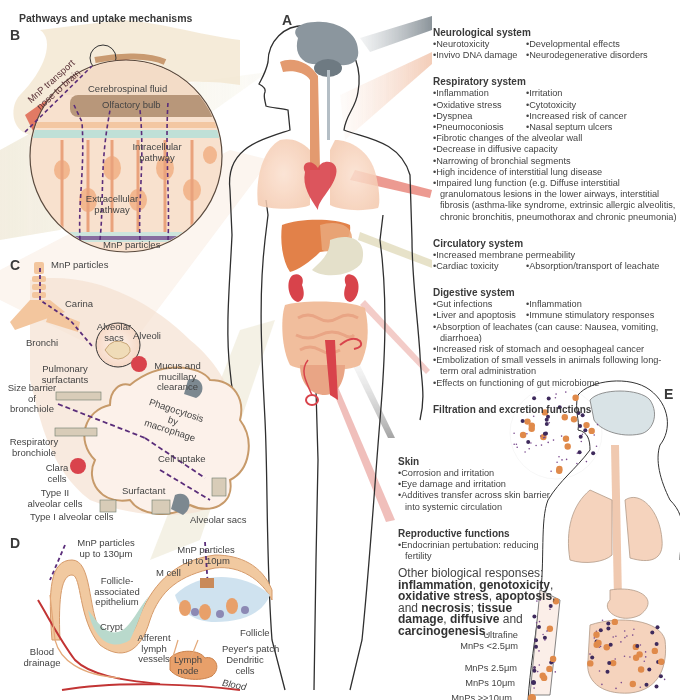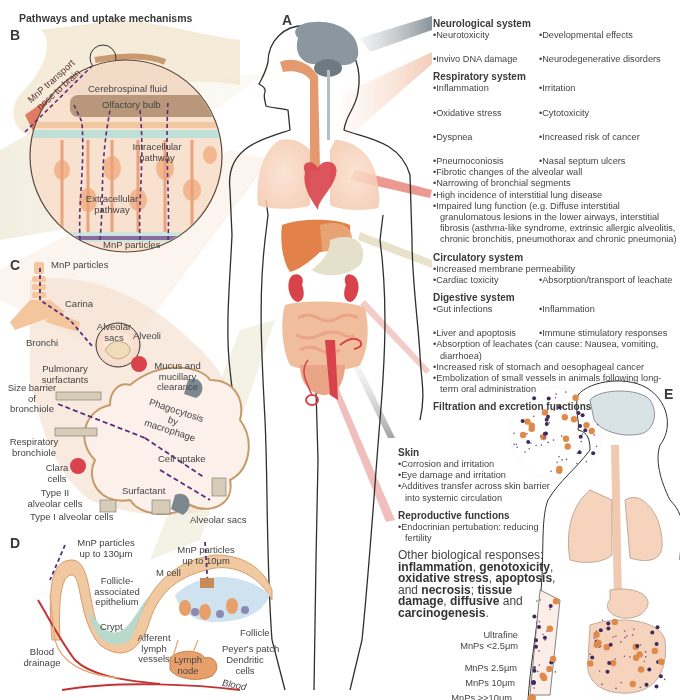--- a/index.html
+++ b/index.html
@@ -3,22 +3,22 @@
 <meta charset="utf-8">
 <style>
   html,body{margin:0;padding:0;background:#ffffff;}
   body{width:680px;height:700px;position:relative;overflow:hidden;font-family:"Liberation Sans",sans-serif;color:#333;}
   .panel-letter{position:absolute;font-weight:bold;font-size:14px;color:#3a3a3a;}
   .title{position:absolute;left:10px;top:12px;font-weight:bold;font-size:10.5px;color:#3a3a3a;padding-left:9px;}
   .lbl{position:absolute;font-size:9.5px;color:#444;line-height:10.5px;text-align:center;white-space:nowrap;}
   .lbl.left{text-align:left;}
   svg{position:absolute;left:0;top:0;}
   .effects{position:absolute;left:433px;top:12px;width:245px;font-size:9.2px;line-height:11.2px;color:#444;}
-  .sys-h{font-weight:bold;font-size:10px;color:#3a3a3a;margin-top:6px;line-height:12px;}
-  .grid2{display:grid;grid-template-columns:93px 1fr;gap:13px;}
+  .sys-h{font-weight:bold;font-size:10px;color:#3a3a3a;margin-top:15px;line-height:12px;}
+  .grid2{display:grid;grid-template-columns:93px 1fr;}
   .b::before{content:"\2022 ";}
   .wrap{padding-left:7px;text-indent:-7px;}
   .skin{position:absolute;left:398px;top:441px;width:160px;font-size:9.2px;line-height:11.2px;color:#444;}
   .other{margin-top:6px;font-size:12px;line-height:11.5px;color:#444;}
   .other b{color:#333;}
   .legend{position:absolute;left:440px;top:630px;width:96px;font-size:9.3px;color:#444;}
   .legend .row{display:flex;justify-content:flex-end;align-items:center;gap:16px;height:15px;}
   .dot{display:inline-block;border-radius:50%;}
 </style>
 </head>
@@ -443,20 +443,21 @@
     <div class="b">Inflammation</div>
     <div class="b">Irritation</div>
     <div class="b">Oxidative stress</div>
     <div class="b">Cytotoxicity</div>
     <div class="b">Dyspnea</div>
     <div class="b">Increased risk of cancer</div>
     <div class="b">Pneumoconiosis</div>
     <div class="b">Nasal septum ulcers</div>
   </div>
   <div class="b wrap">Fibrotic changes of the alveolar wall</div>
+  <div class="b wrap">Decrease in diffusive capacity</div>
   <div class="b wrap">Narrowing of bronchial segments</div>
   <div class="b wrap">High incidence of interstitial lung disease</div>
   <div class="b wrap">Impaired lung function (e.g. Diffuse interstitial granulomatous lesions in the lower airways, interstitial fibrosis (asthma-like syndrome, extrinsic allergic alveolitis, chronic bronchitis, pneumothorax and chronic pneumonia)</div>
 
   <div class="sys-h">Circulatory system</div>
   <div class="b wrap">Increased membrane permeability</div>
   <div class="grid2">
     <div class="b">Cardiac toxicity</div>
     <div class="b">Absorption/transport of leachate</div>
   </div>
@@ -464,20 +465,21 @@
   <div class="sys-h">Digestive system</div>
   <div class="grid2">
     <div class="b">Gut infections</div>
     <div class="b">Inflammation</div>
     <div class="b">Liver and apoptosis</div>
     <div class="b">Immune stimulatory responses</div>
   </div>
   <div class="b wrap">Absorption of leachates (can cause: Nausea, vomiting, diarrhoea)</div>
   <div class="b wrap">Increased risk of stomach and oesophageal cancer</div>
   <div class="b wrap">Embolization of small vessels in animals following long-term oral administration</div>
+  <div class="b wrap">Effects on functioning of gut microbiome</div>
 
   <div class="sys-h">Filtration and excretion functions</div>
 </div>
 
 <div class="skin">
   <div class="sys-h">Skin</div>
   <div class="b wrap">Corrosion and irritation</div>
   <div class="b wrap">Eye damage and irritation</div>
   <div class="b wrap">Additives transfer across skin barrier into systemic circulation</div>
   <div class="sys-h">Reproductive functions</div>

